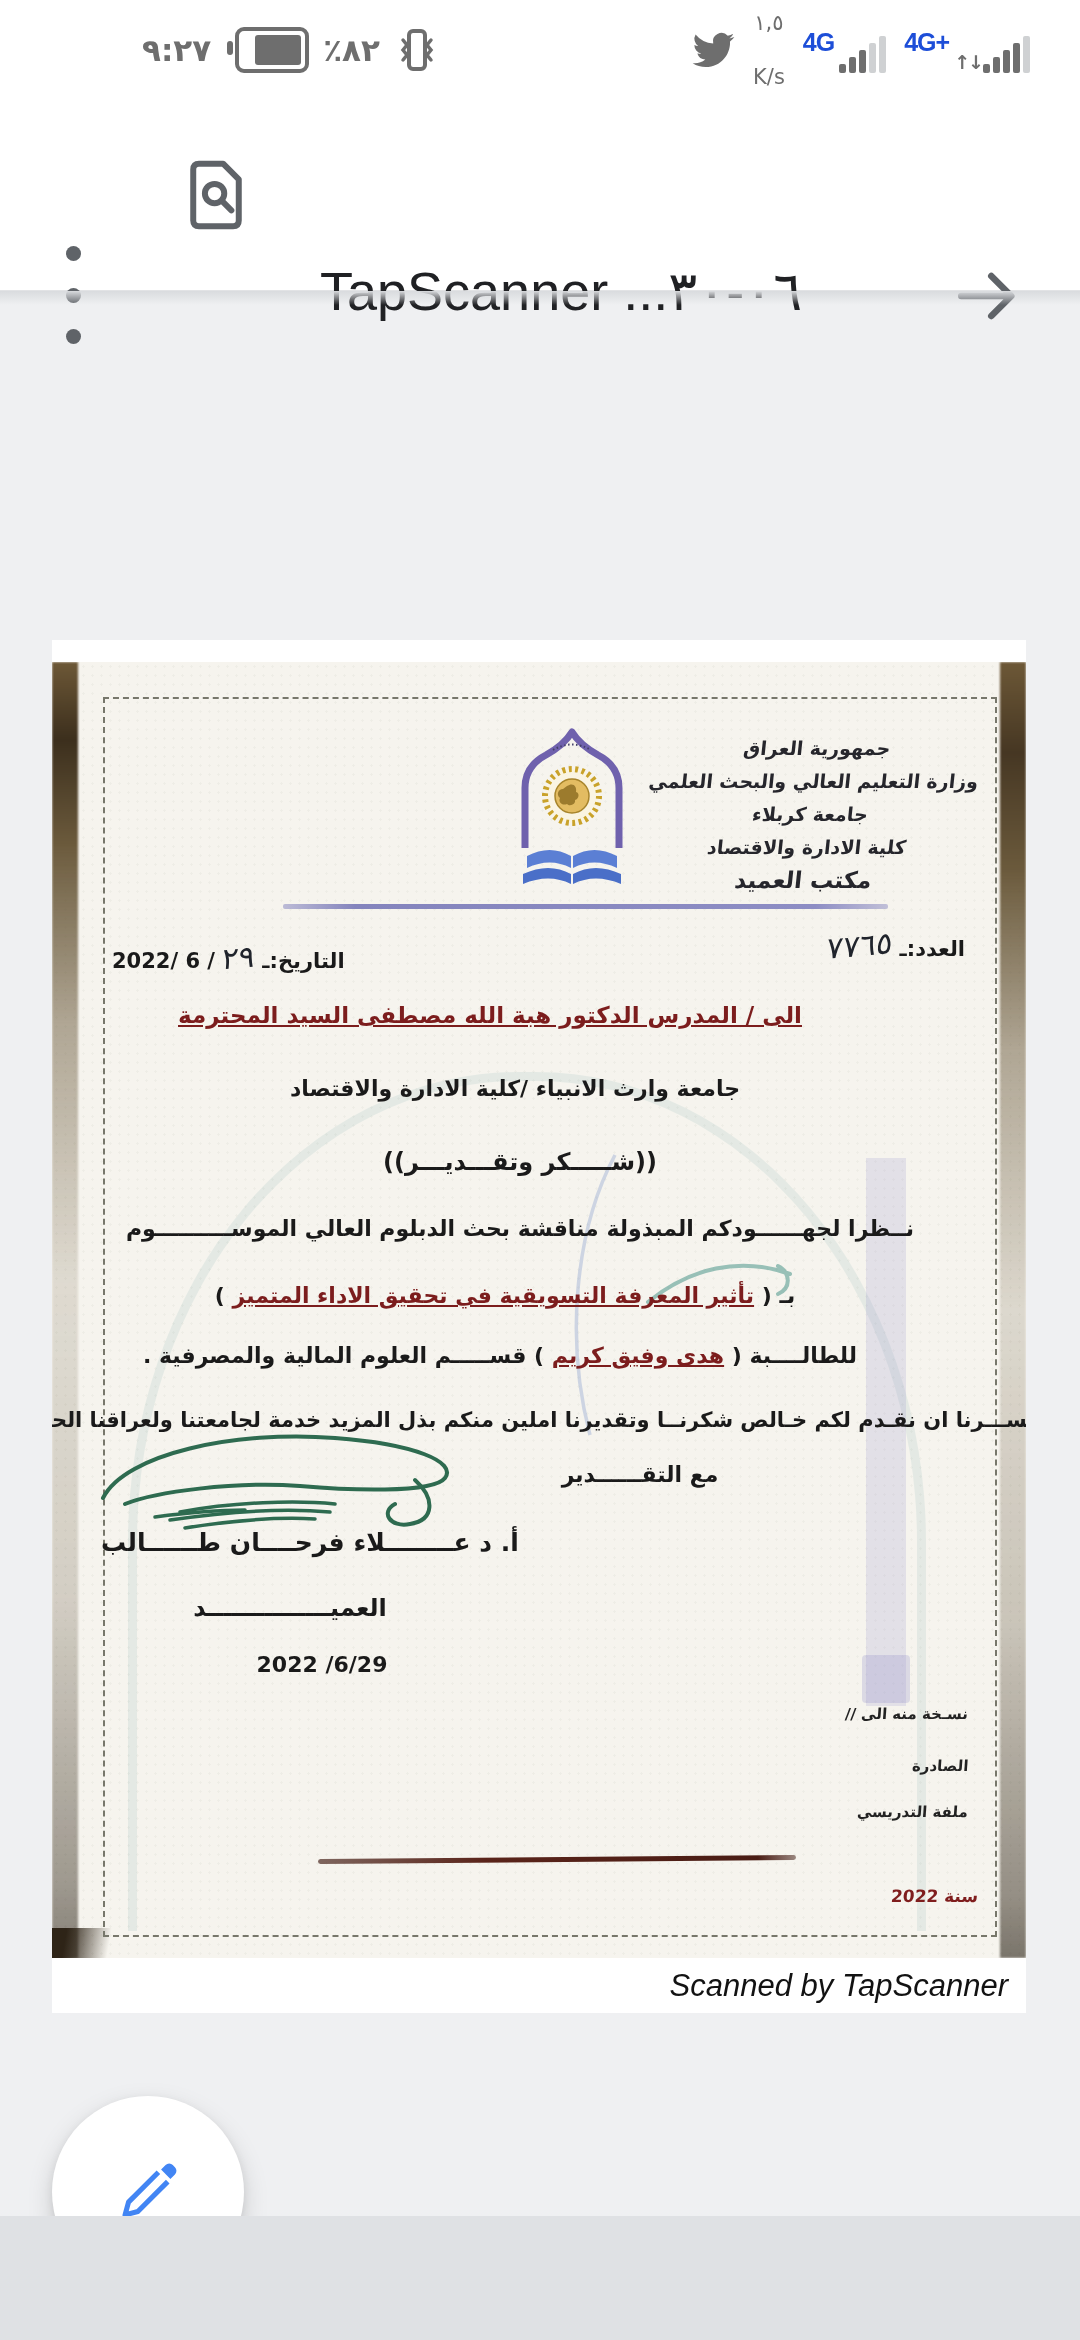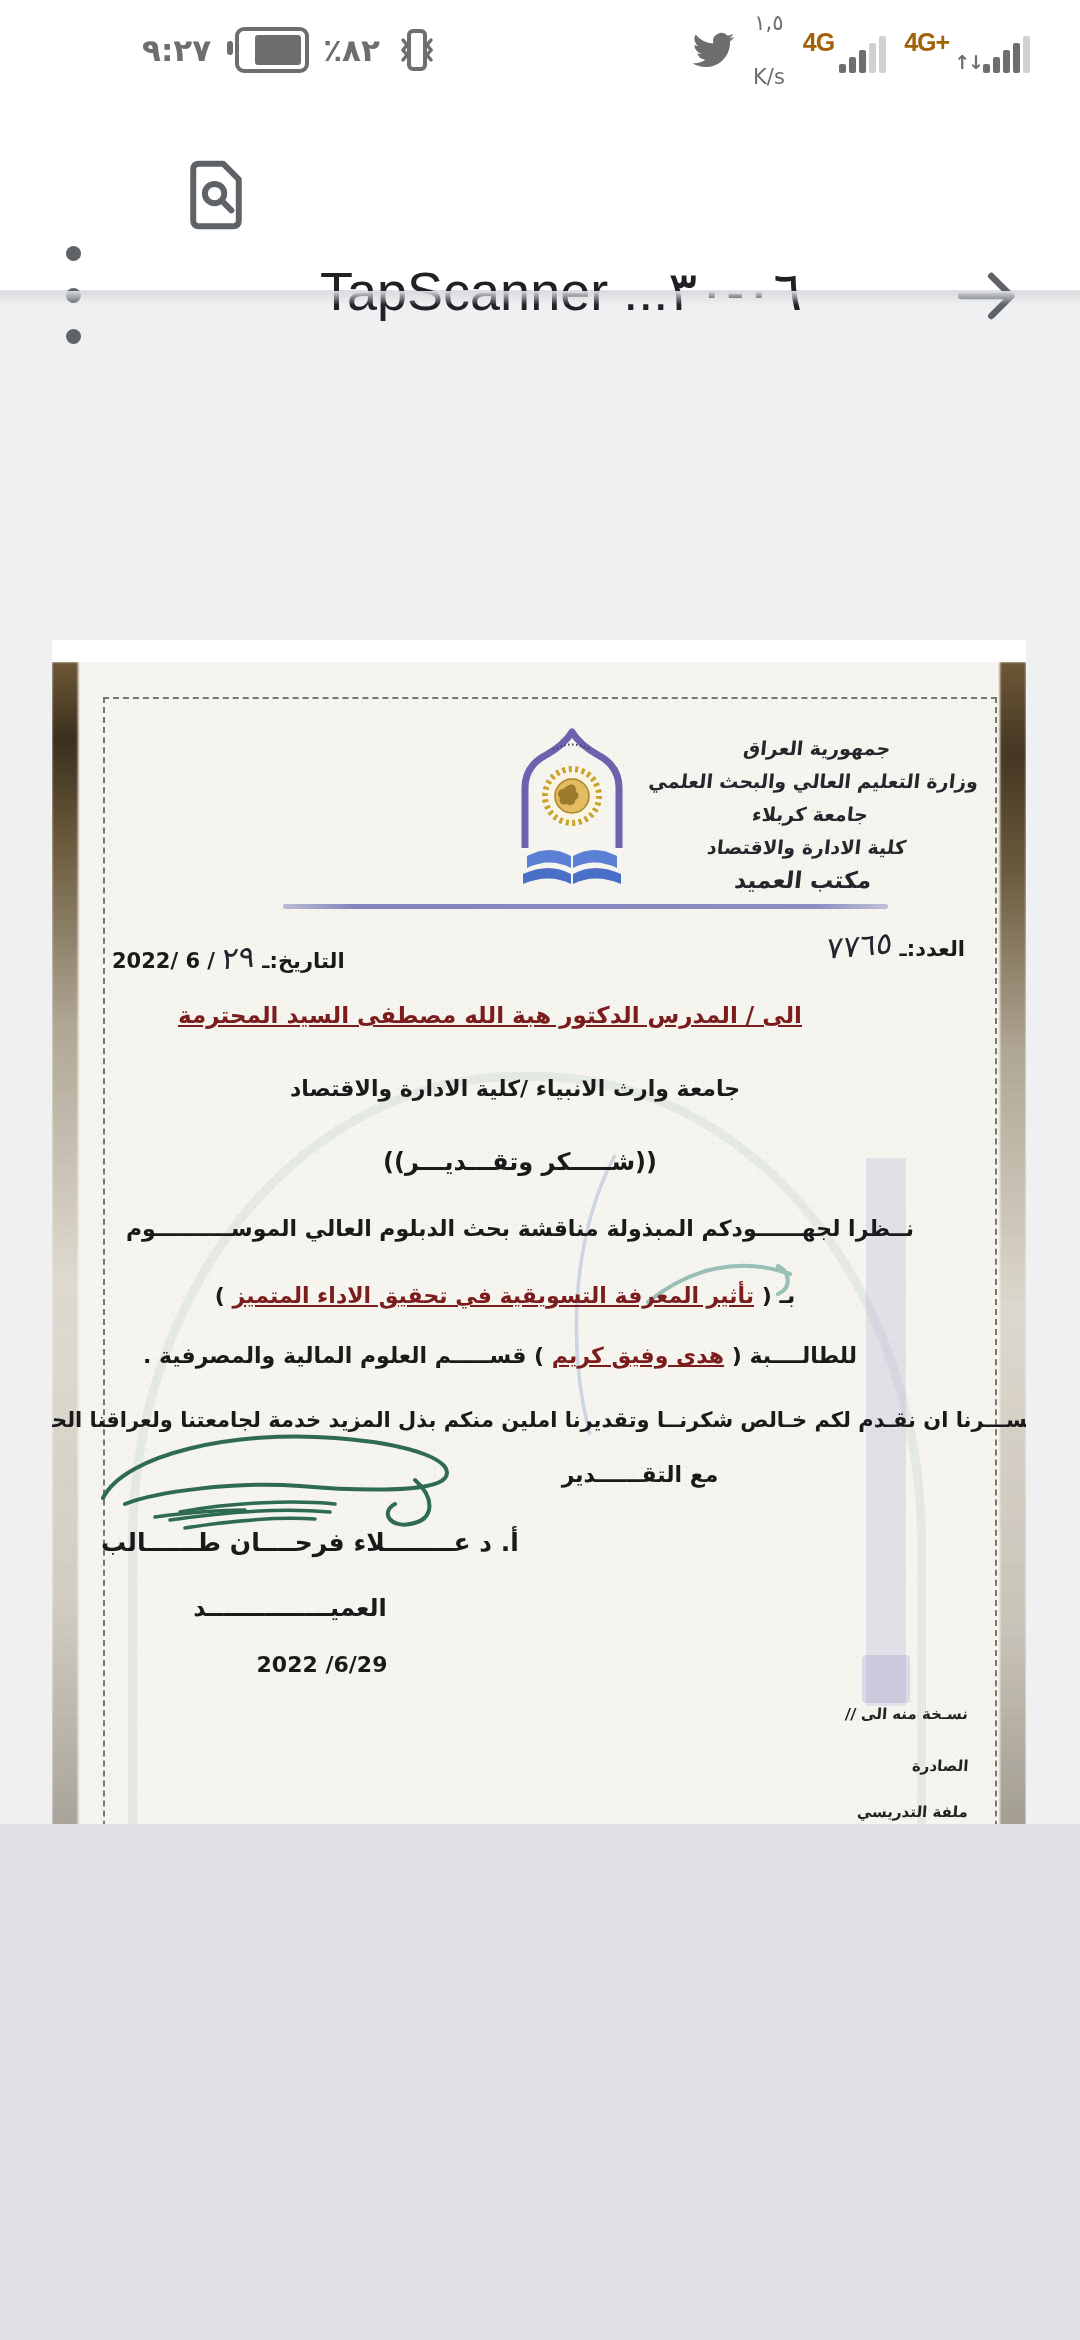--- a/index.html
+++ b/index.html
@@ -1,29 +1,29 @@
 <!DOCTYPE html>
 <html lang="ar"><head>
 <meta charset="utf-8">
 <style>
   html,body{margin:0;padding:0;background:#dfe1e4;}
-  .page{position:relative;width:1080px;height:1824px;background:#eff0f2;overflow:hidden;
+  .page{position:relative;width:1080px;height:2216px;background:#eff0f2;overflow:hidden;
         font-family:"Liberation Sans","DejaVu Sans",sans-serif;}
   
   .statusbar{position:absolute;top:0;left:0;right:0;height:100px;background:#ffffff;}
   .sb-left{position:absolute;left:142px;top:0;height:100px;display:flex;align-items:center;gap:14px;color:#6e6e6e;}
   .sb-right{position:absolute;right:50px;top:0;height:100px;display:flex;align-items:center;gap:18px;color:#6e6e6e;}
   .sb-time,.sb-batt-pct{font-family:"DejaVu Sans",sans-serif;font-size:31px;font-weight:bold;color:#6e6e6e;}
   .batt{position:relative;width:66px;height:38px;border:4px solid #6e6e6e;border-radius:9px;margin-left:10px;}
   .batt .tip{position:absolute;left:-12px;top:10px;width:6px;height:14px;background:#6e6e6e;border-radius:3px;}
   .batt .fill{position:absolute;top:4px;bottom:4px;right:4px;width:46px;background:#6e6e6e;border-radius:3px;}
   .speed{display:flex;flex-direction:column;align-items:center;line-height:1.05;
          font-family:"DejaVu Sans",sans-serif;font-size:21px;color:#6e6e6e;gap:32px;}
   .net{display:flex;align-items:flex-end;}
-  .net .lbl{font-weight:bold;font-size:25px;letter-spacing:-1px;margin:0 5px 16px 0;color:#a16207;
+  .net .lbl{font-weight:bold;font-size:25px;letter-spacing:-1px;margin:0 5px 16px 0;color:#1d4ed8;
             font-family:"Liberation Sans",sans-serif;}
   .bars{display:flex;align-items:flex-end;gap:3px;}
   .bars i{display:block;width:7px;border-radius:2px;background:#6e6e6e;}
   .bars i.lt{background:#cfd1d3;}
   .updown{font-family:"DejaVu Sans",sans-serif;font-size:19px;font-weight:bold;color:#6e6e6e;margin:0 1px 0 0;letter-spacing:-2px;}
   
   .header{position:absolute;top:100px;left:0;right:0;height:190px;background:#ffffff;border-bottom:1px solid #e2e3e5;}
   .header-shadow{position:absolute;top:291px;left:0;right:0;height:14px;
                  background:linear-gradient(#d9dbde,rgba(217,219,222,0));}
   .kebab{position:absolute;left:58px;top:146px;width:30px;height:98px;display:flex;flex-direction:column;

